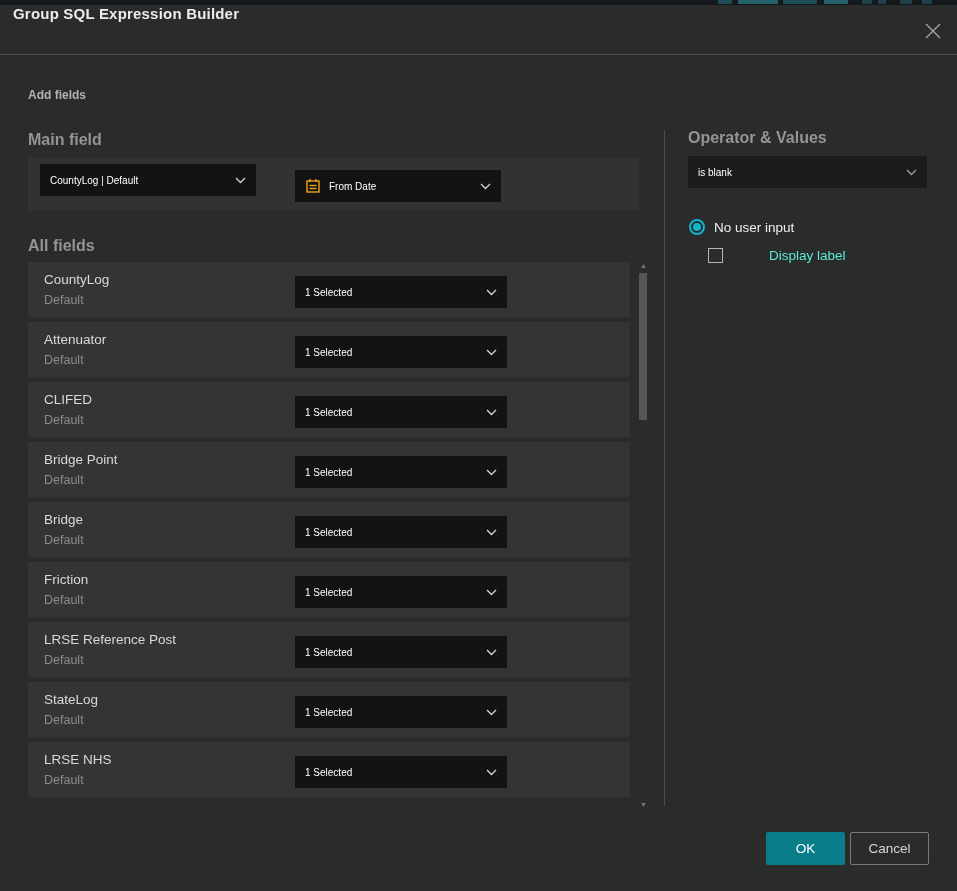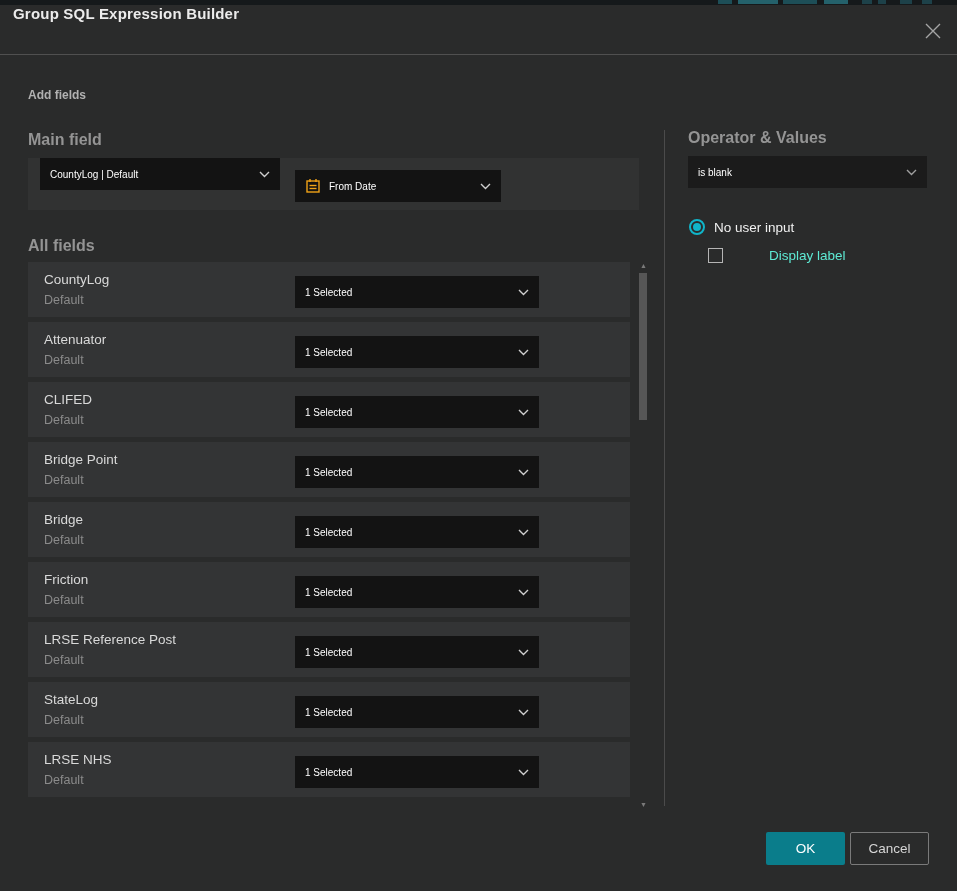--- a/index.html
+++ b/index.html
@@ -35,21 +35,21 @@
   }
   .select .chev { margin-left:auto; display:flex; align-items:center; }
   .select .cal { margin-right:8px; display:flex; align-items:center; }
 
   .main-panel { position:absolute; left:28px; top:158px; width:611px; height:52px; background:#313232; }
 
   
   .field-row { position:absolute; left:28px; width:602px; height:55px; background:#333435; }
   .row-title { position:absolute; left:16px; top:10px; font-size:13.5px; color:#d9d9d9; }
   .row-sub { position:absolute; left:16px; top:31px; font-size:12.5px; color:#8b8b8b; }
-  .row-select { left:267px; top:14px; width:244px; }
+  .row-select { left:267px; top:14px; width:212px; }
 
   
   .scrollbar { position:absolute; left:637px; top:262px; width:13px; height:546px; }
   .sb-arrow { position:absolute; left:2px; width:9px; height:7px; color:#7a7a7a; font-size:7px; line-height:7px; text-align:center; }
   .sb-thumb { position:absolute; left:2px; top:11px; width:8px; height:147px; background:#565656; }
 
   .v-divider { position:absolute; left:664px; top:130px; width:1px; height:676px; background:#4b4b4b; }
 
   
   .radio-outer {
@@ -93,21 +93,21 @@
           <path d="M2 2 L16 16 M16 2 L2 16" stroke="#a5a5a5" stroke-width="1.4" fill="none"></path>
         </svg>
     </span>
   </div>
 </div>
 
 <div class="section-heading" style="left:28px; top:88px;">Add fields</div>
 <div class="sub-heading" style="left:28px; top:131px;">Main field</div>
 
 <div class="main-panel"></div>
-<div class="select" style="left:40px; top:158px; width:240px;">
+<div class="select" style="left:40px; top:164px; width:216px;">
   <span>CountyLog | Default</span>
   <span class="chev">
     <svg width="11" height="7" viewBox="0 0 11 7">
         <polyline points="1,1 5.5,5.5 10,1" stroke="#cfcfcf" stroke-width="1.4" fill="none"></polyline>
       </svg>
   </span>
 </div>
 <div class="select" style="left:295px; top:170px; width:206px;">
   <span class="cal">
     <svg width="16" height="16" viewBox="0 0 16 16" fill="none" stroke="#f1a317" stroke-width="1.4">

